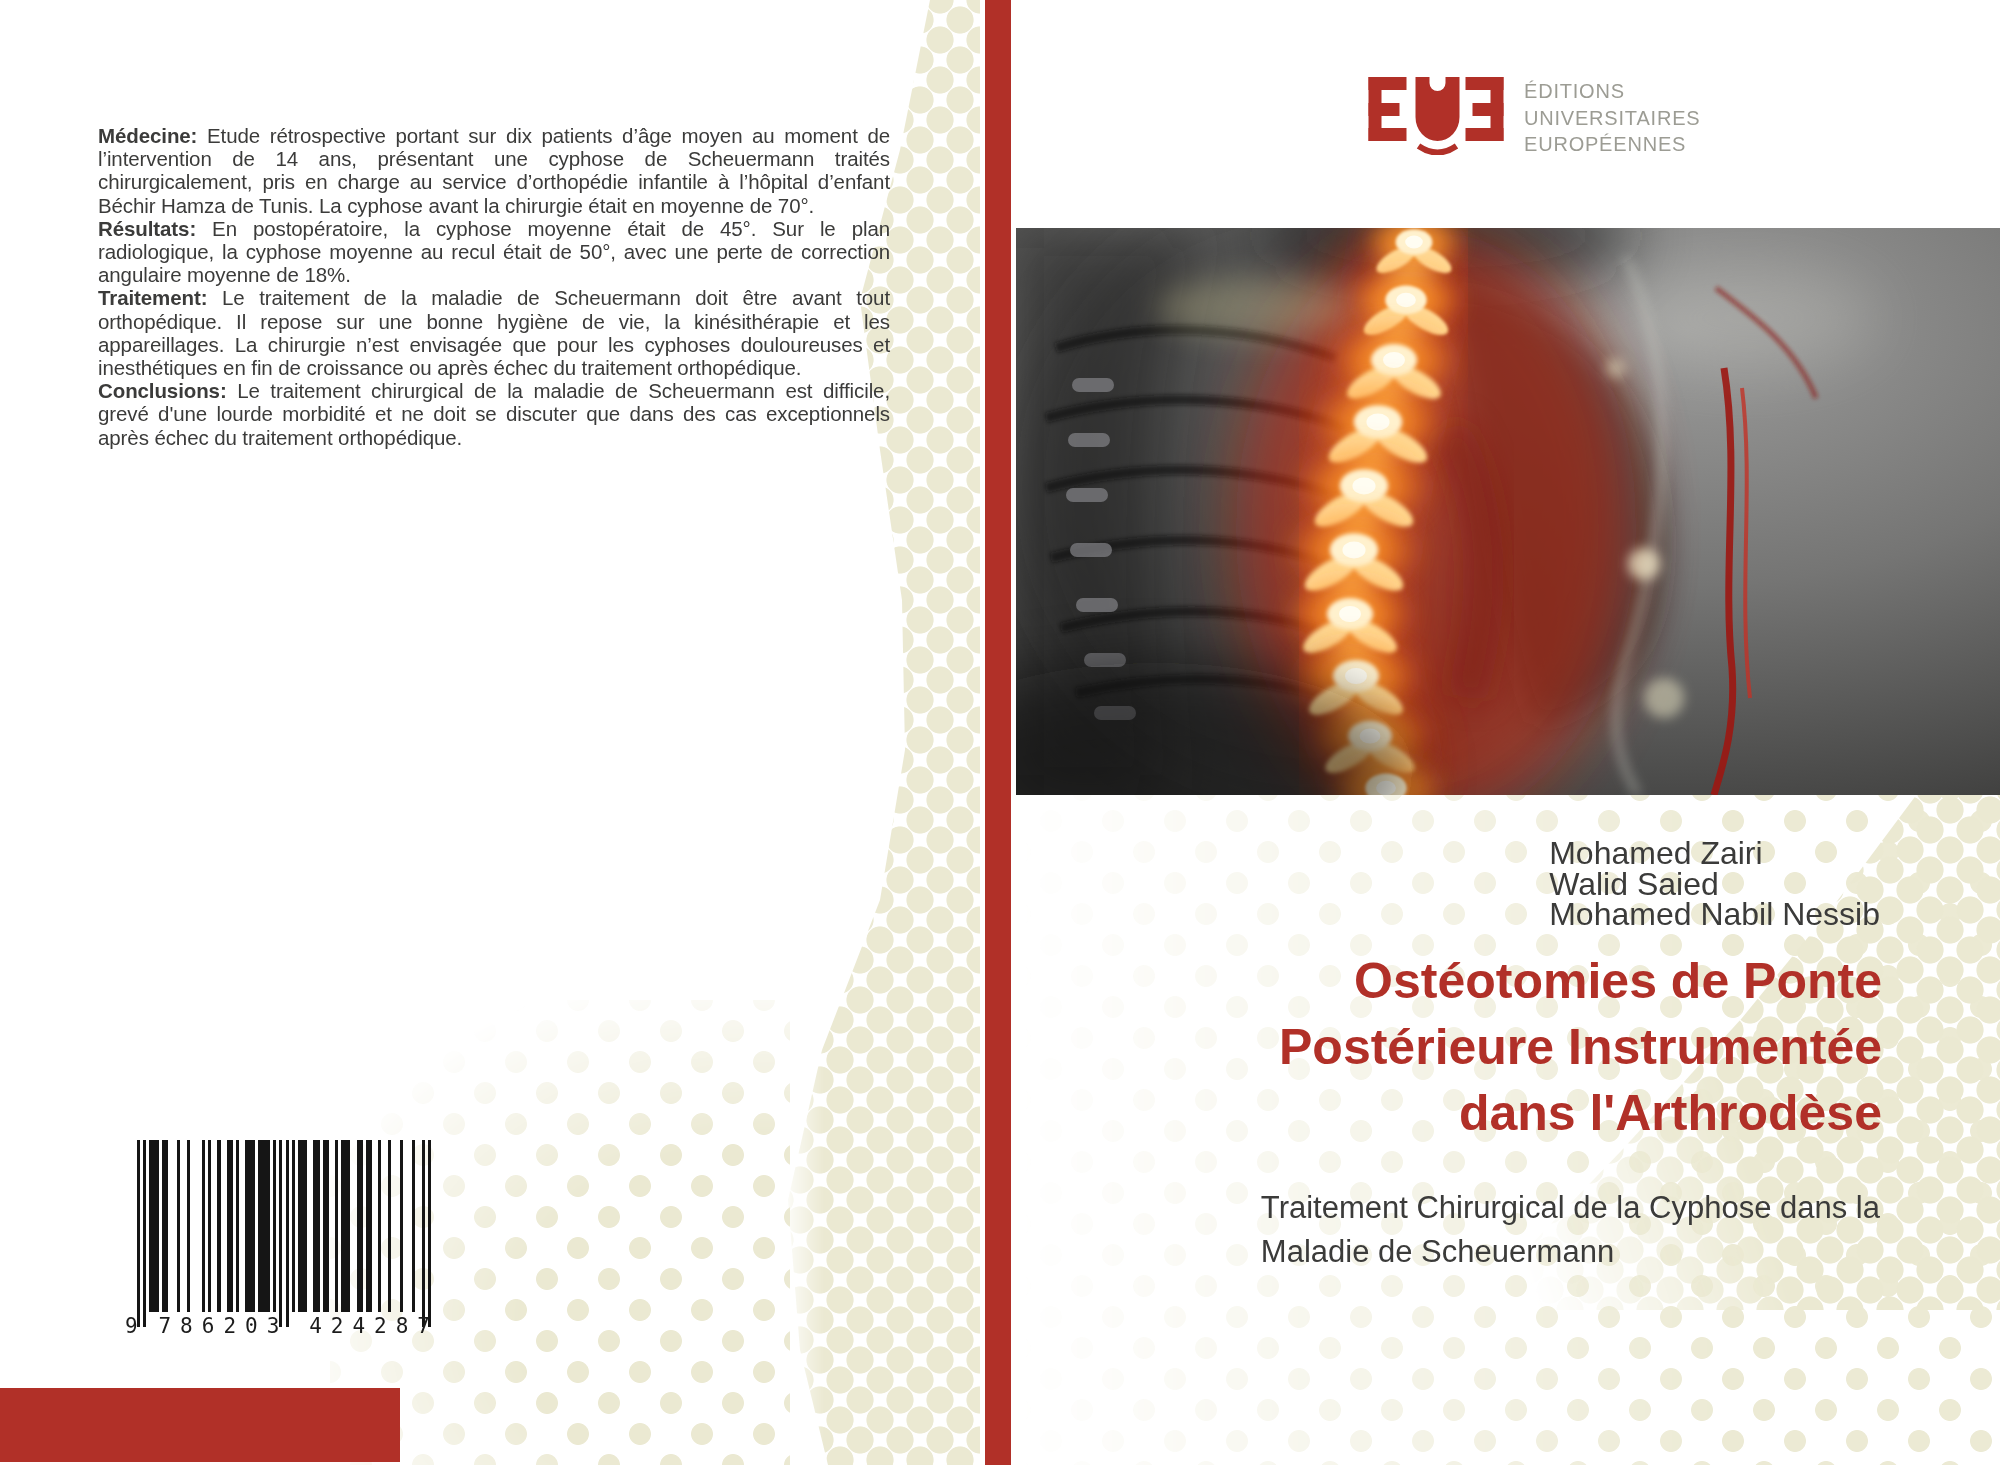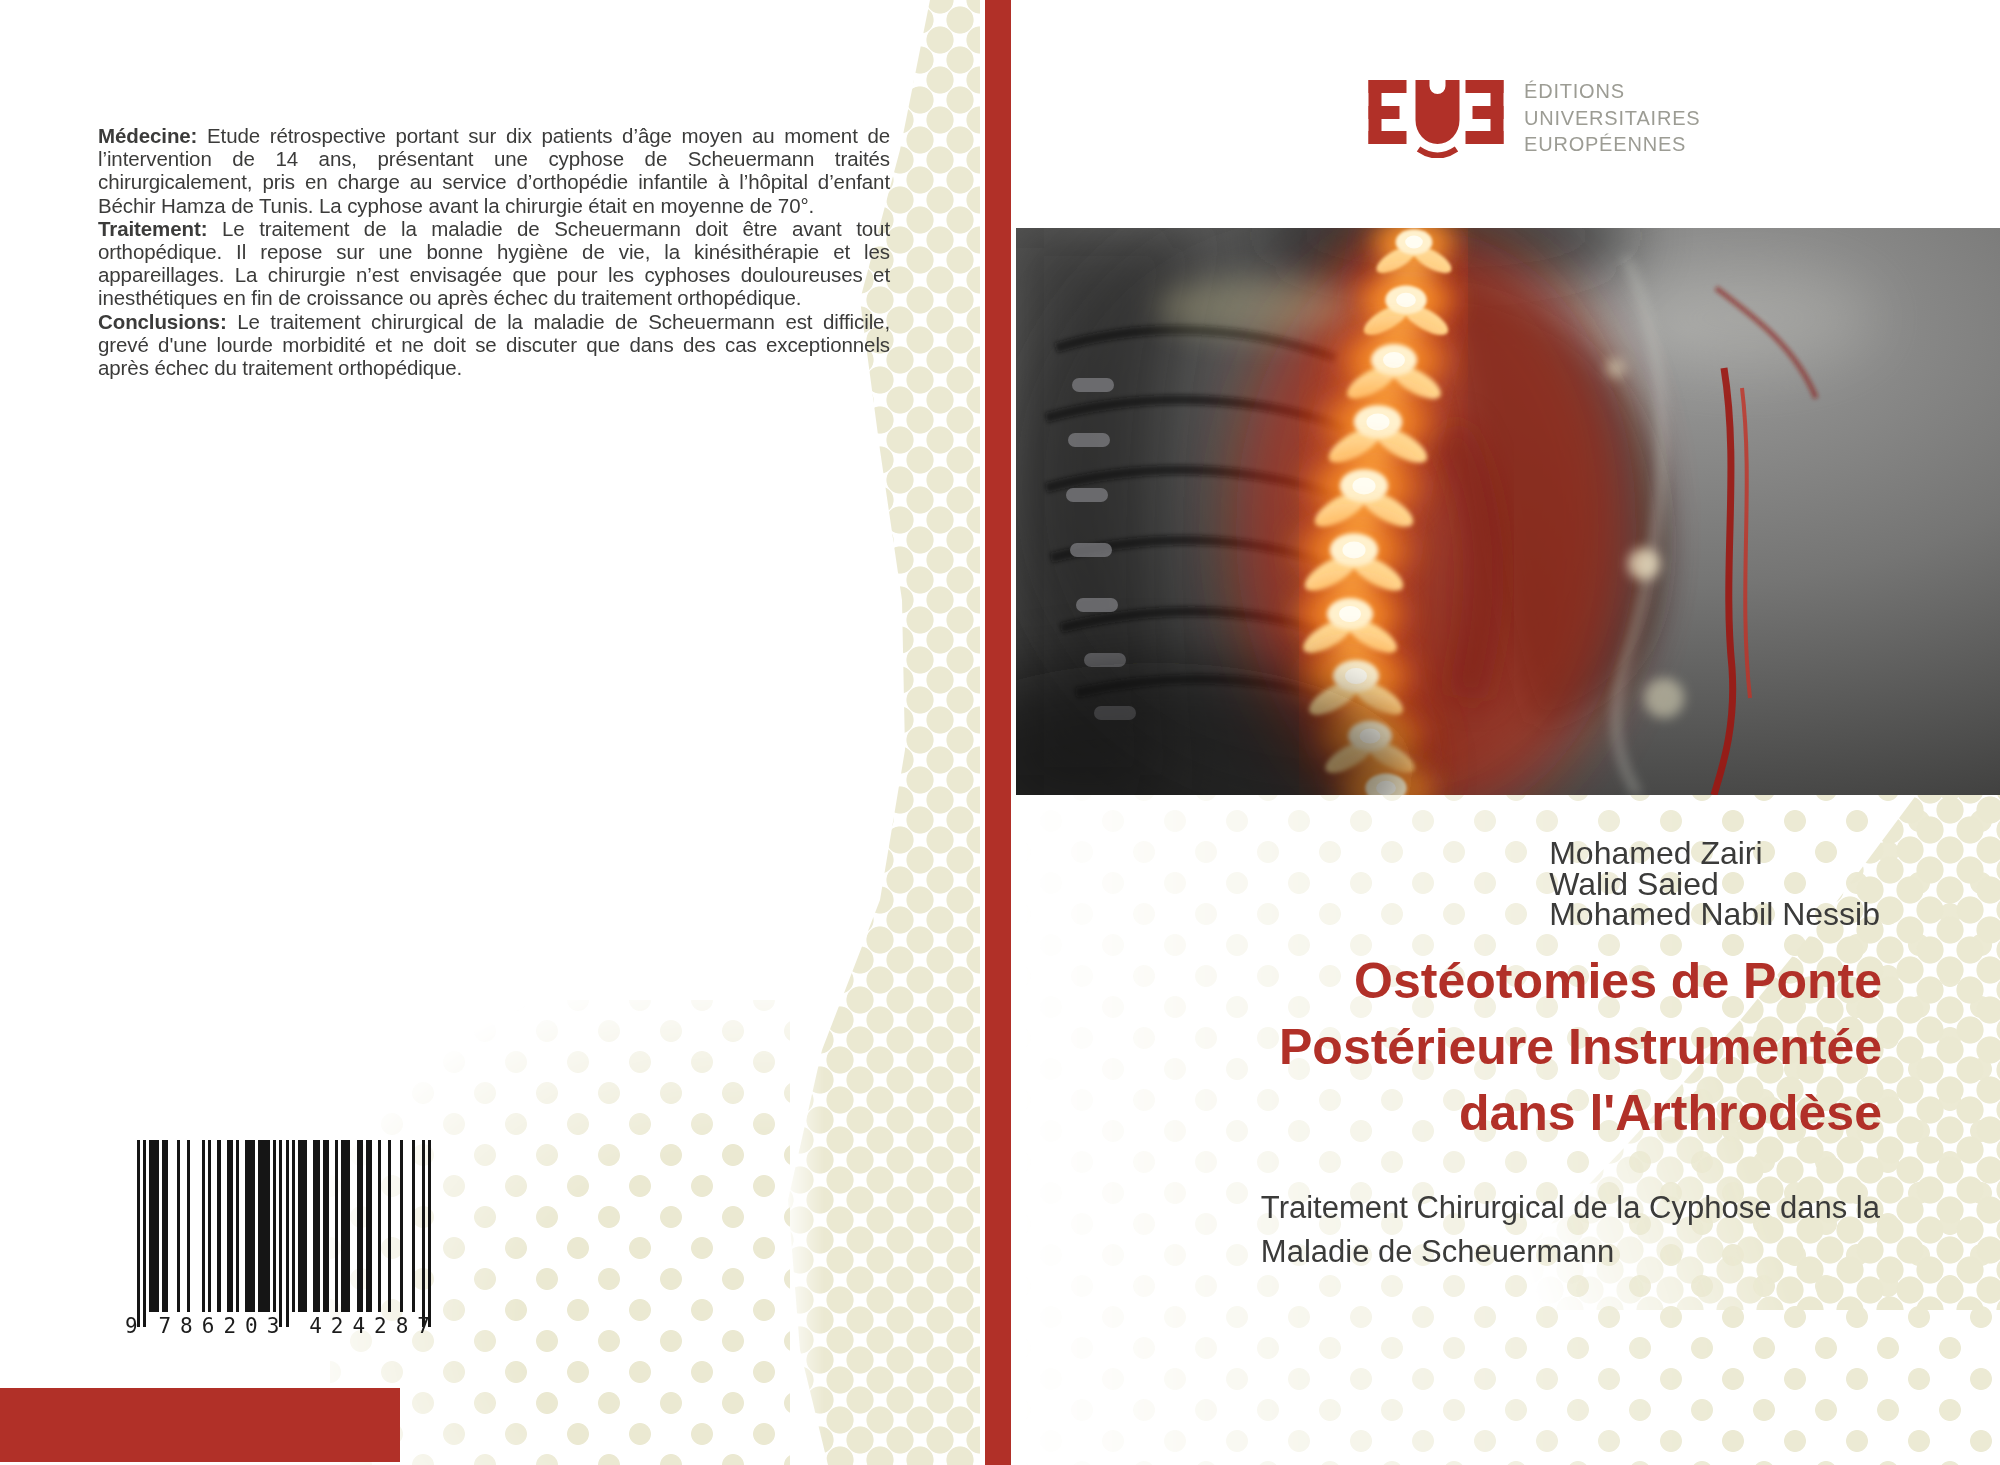--- a/index.html
+++ b/index.html
@@ -50,21 +50,21 @@
   #barcode-bars{display:flex;height:172px;}
   #barcode-bars .module{flex:0 0 3.1px;height:172px;}
   #barcode-bars .module.on{background:var(--bar);}
   #barcode-bars .module.tall{height:187px;}
   #barcode-digits{position:relative;left:-12px;width:314px;display:flex;
     justify-content:space-between;margin-top:2px;
     font-family:"DejaVu Sans Mono","Liberation Mono",monospace;font-size:21px;color:#1c1c1c;}
   #barcode-digits .grp{letter-spacing:9px;}
 
   
-  #publisher{position:absolute;left:1368px;top:74px;display:flex;gap:20px;align-items:flex-end;}
+  #publisher{position:absolute;left:1368px;top:74px;display:flex;gap:20px;align-items:center;}
   #logo{width:136px;height:78px;display:block;}
   #publisher-lines{font-size:20px;line-height:26.5px;color:var(--gray);letter-spacing:.8px;padding-top:4px;}
 
   #photo{position:absolute;left:1016px;top:228px;width:984px;height:567px;display:block;}
 
   #authors{position:absolute;right:120px;top:838px;text-align:left;
     font-size:32px;line-height:30.5px;}
   #title{position:absolute;right:118px;top:948px;text-align:right;
     font-size:50px;line-height:66px;font-weight:bold;color:var(--red);}
   #subtitle{position:absolute;right:120px;top:1186px;text-align:left;
@@ -81,20 +81,21 @@
   <div class="dots sparse" id="back-bottom"></div>
   <div class="dots sparse" id="front-sparse"></div>
   <div class="dots" id="front-dense"></div>
 
   <div id="spine-strip"></div>
   <div id="bottom-bar"></div>
 
   <section id="back">
     <div id="abstract">
         <p class="para"><b>Médecine:</b> Etude rétrospective portant sur dix patients d’âge moyen au moment de l’intervention de 14 ans, présentant une cyphose de Scheuermann traités chirurgicalement, pris en charge au service d’orthopédie infantile à l’hôpital d’enfant Béchir Hamza de Tunis. La cyphose avant la chirurgie était en moyenne de 70°.</p>
+        <p class="para"><b>Résultats:</b> En postopératoire, la cyphose moyenne était de 45°. Sur le plan radiologique, la cyphose moyenne au recul était de 50°, avec une perte de correction angulaire moyenne de 18%.</p>
         <p class="para"><b>Traitement:</b> Le traitement de la maladie de Scheuermann doit être avant tout orthopédique. Il repose sur une bonne hygiène de vie, la kinésithérapie et les appareillages. La chirurgie n’est envisagée que pour les cyphoses douloureuses et inesthétiques en fin de croissance ou après échec du traitement orthopédique.</p>
         <p class="para"><b>Conclusions:</b> Le traitement chirurgical de la maladie de Scheuermann est difficile, grevé d'une lourde morbidité et ne doit se discuter que dans des cas exceptionnels après échec du traitement orthopédique.</p>
       </div>
 
     <div id="barcode">
       <div id="barcode-bars">
           <div class="module on tall"></div>
           <div class="module tall"></div>
           <div class="module on tall"></div>
           <div class="module"></div>

